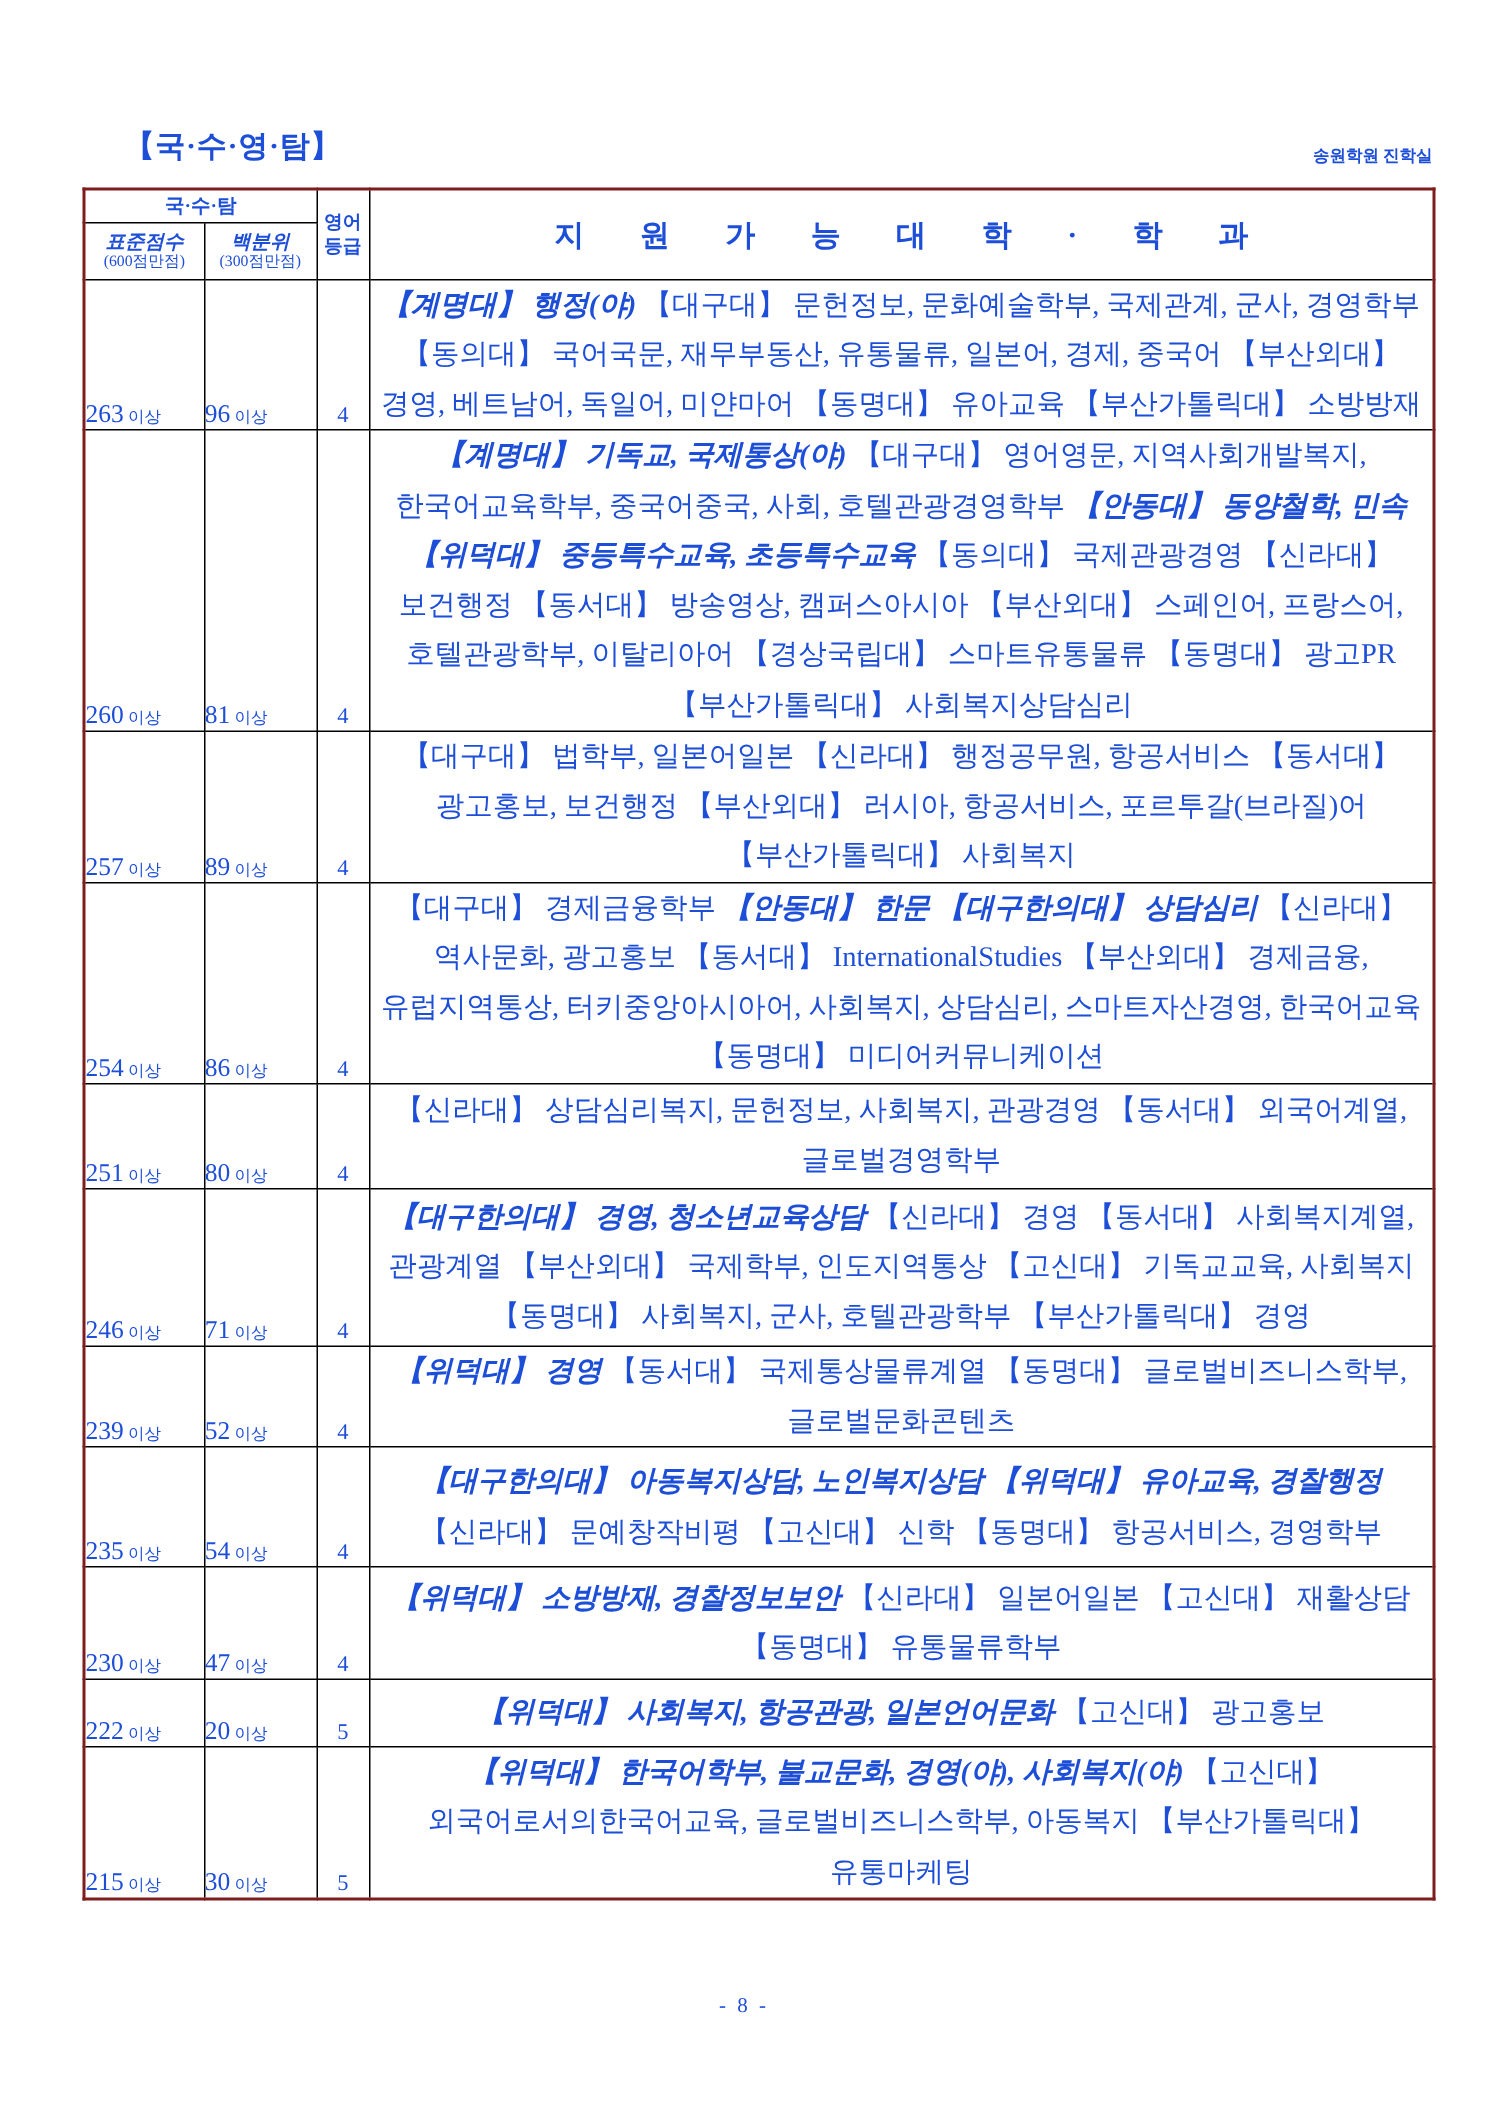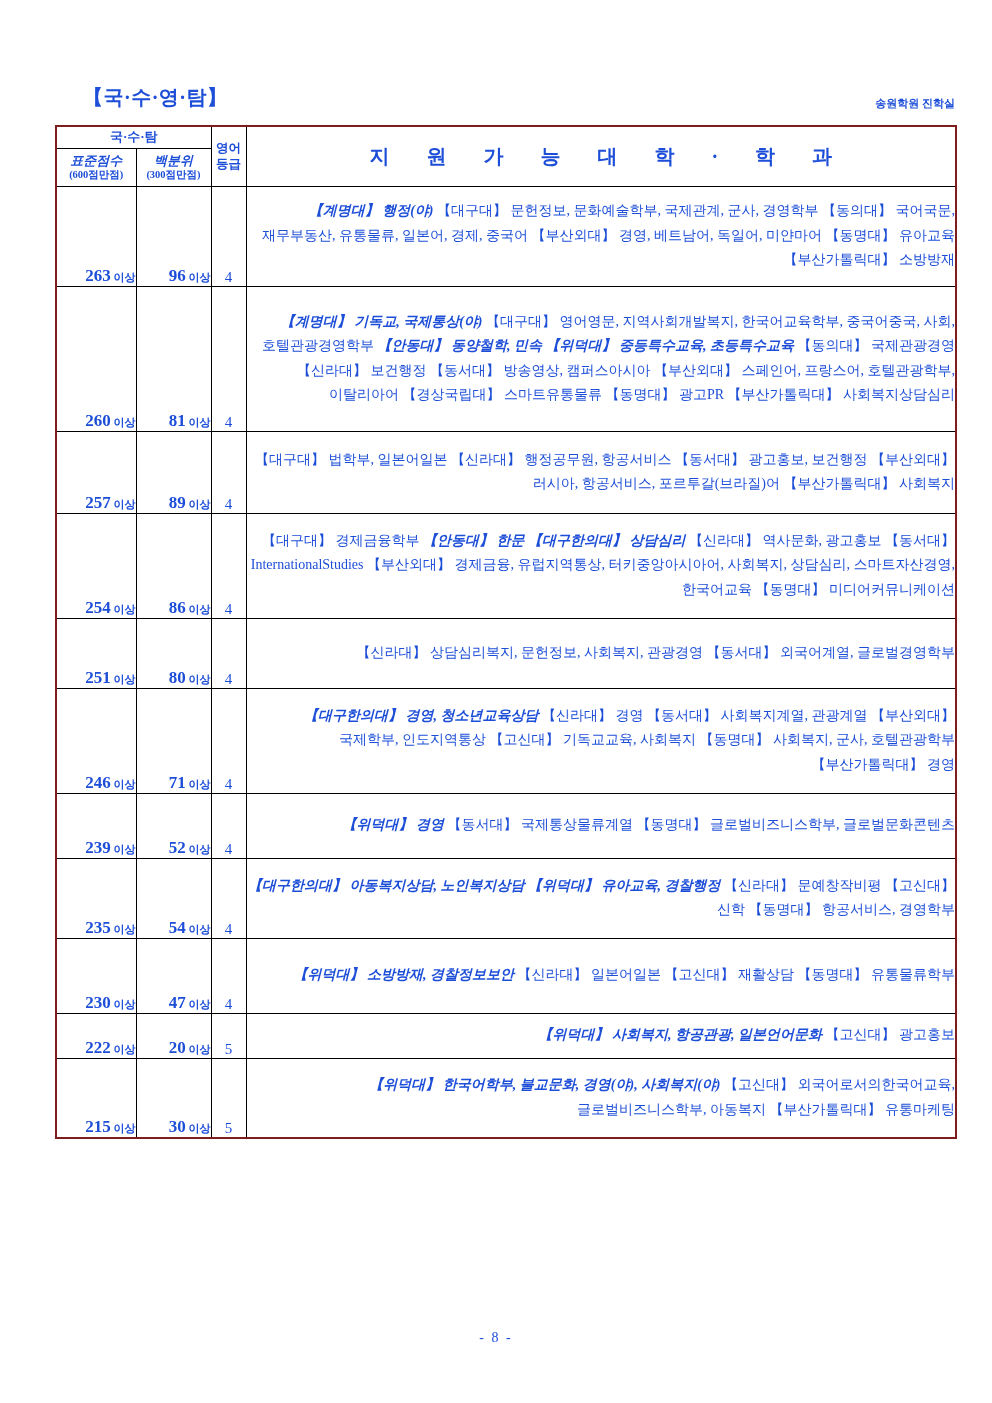--- a/index.html
+++ b/index.html
@@ -45,48 +45,48 @@
     border: 1px solid #000;
     padding: 0;
   }
   thead th {
     font-weight: bold;
     text-align: center;
     vertical-align: middle;
   }
   .group-header { font-size: 13px; }
   .sub-label { font-size: 13px; line-height: 1.25; font-weight: bold; font-style: italic; }
-  .sub-sub { font-size: 10.5px; line-height: 1.2; font-weight: bold; }
+  .sub-sub { font-size: 10.5px; line-height: 1.2; font-weight: normal; }
   .english-header { font-size: 12.5px; line-height: 1.3; }
   .main-header {
     font-size: 20px;
     font-weight: bold;
     letter-spacing: 16px;
     text-indent: 16px;
   }
   td.score-cell {
     vertical-align: bottom;
-    text-align: right;
+    text-align: left;
     padding-bottom: 12px;
-    font-weight: bold;
+    font-weight: normal;
     white-space: nowrap;
   }
   td.score-cell .num { font-size: 17px; }
   td.score-cell .suffix { font-size: 11px; }
   td.grade-cell {
     vertical-align: bottom;
     text-align: center;
     padding-bottom: 12px;
     font-size: 15px;
   }
   td.content-cell {
     vertical-align: middle;
-    text-align: right;
+    text-align: center;
     padding: 8px 12px;
-    font-size: 14px;
+    font-size: 19px;
     line-height: 1.75;
     word-break: keep-all;
   }
   .seg-normal { font-weight: normal; }
   .seg-script { font-weight: bold; font-style: italic; }
   .page-number {
     position: absolute;
     left: 0;
     top: 1330px;
     width: 992px;

